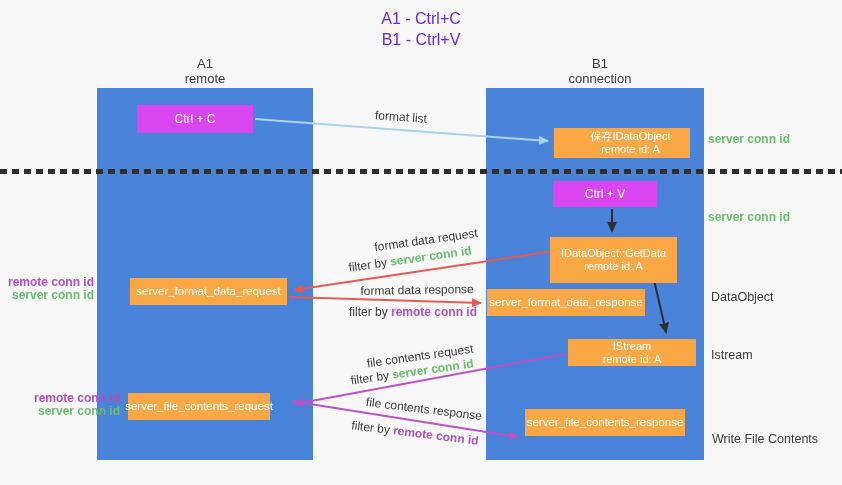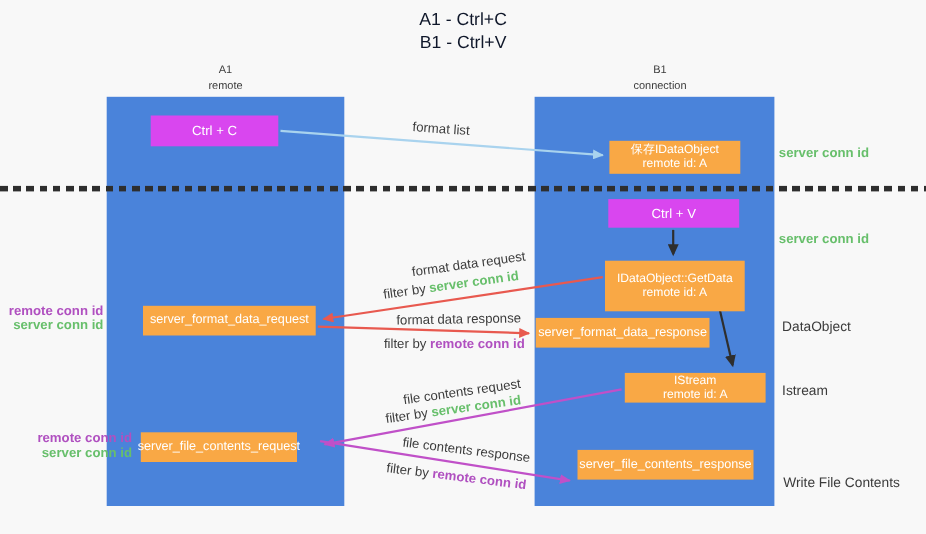--- a/index.html
+++ b/index.html
@@ -4,23 +4,23 @@
 <style>
   html,body{margin:0;padding:0;background:#f8f8f8;}
   #canvas{
     position:relative;width:842px;height:485px;overflow:hidden;
     background:#f8f8f8;
     font-family:"Liberation Sans", sans-serif;
     color:#3b3b3b;
   }
   .abs{position:absolute;}
   
-  .title{left:0;right:0;top:8px;text-align:center;font-size:16px;line-height:21px;color:#0f172a;}
+  .title{left:0;right:0;top:8px;text-align:center;font-size:16px;line-height:21px;color:#6d28d9;}
   
-  .ll-head{width:120px;text-align:center;font-size:10px;line-height:15px;color:#3b3b3b;}
+  .ll-head{width:120px;text-align:center;font-size:13px;line-height:15px;color:#3b3b3b;}
   
   .ll-rect{top:88px;height:372px;background:#4a83da;}
   
   .divider{left:0;top:169px;width:842px;height:5px;
     background:repeating-linear-gradient(90deg,#2e2e2e 0 7px,rgba(0,0,0,0) 7px 12px);}
   
   .box{display:flex;align-items:center;justify-content:center;flex-direction:column;
        text-align:center;color:#ffffff;font-size:11.5px;line-height:13px;}
   .green{background:#d946ef;}
   .orange{background:#f9a845;}
@@ -79,26 +79,26 @@
     <line x1="289" y1="297" x2="481" y2="303" stroke="#e8594f" stroke-width="2" marker-end="url(#m-red)"></line>
     <line x1="651" y1="267" x2="666" y2="332" stroke="#2e2e2e" stroke-width="2" marker-end="url(#m-blk)"></line>
     <line x1="565" y1="354" x2="295" y2="404" stroke="#c050c8" stroke-width="2" marker-end="url(#m-mag)"></line>
     <line x1="291" y1="401" x2="518" y2="437" stroke="#c050c8" stroke-width="2" marker-end="url(#m-mag)"></line>
   </svg>
 
   <div class="abs box green" style="left:137px;top:105px;width:116px;height:28px;font-size:12px;">
     <div>Ctrl + C</div>
   </div>
 
-  <div class="abs box orange" style="left:554px;top:128px;width:119px;height:30px;font-size:11px;">
+  <div class="abs box orange" style="left:554px;top:128px;width:119px;height:30px;font-size:11px;padding-left:17px;">
     <div>保存IDataObject</div>
     <div>remote id: A</div>
   </div>
 
-  <div class="abs box green" style="left:553px;top:181px;width:119px;height:26px;font-size:12px;">
+  <div class="abs box green" style="left:553px;top:181px;width:104px;height:26px;font-size:12px;">
     <div>Ctrl + V</div>
   </div>
 
   <div class="abs box orange" style="left:550px;top:237px;width:127px;height:46px;font-size:11px;">
     <div>IDataObject::GetData</div>
     <div>remote id: A</div>
   </div>
 
   <div class="abs box orange" style="left:130px;top:278px;width:157px;height:27px;">
     <div>server_format_data_request</div>

